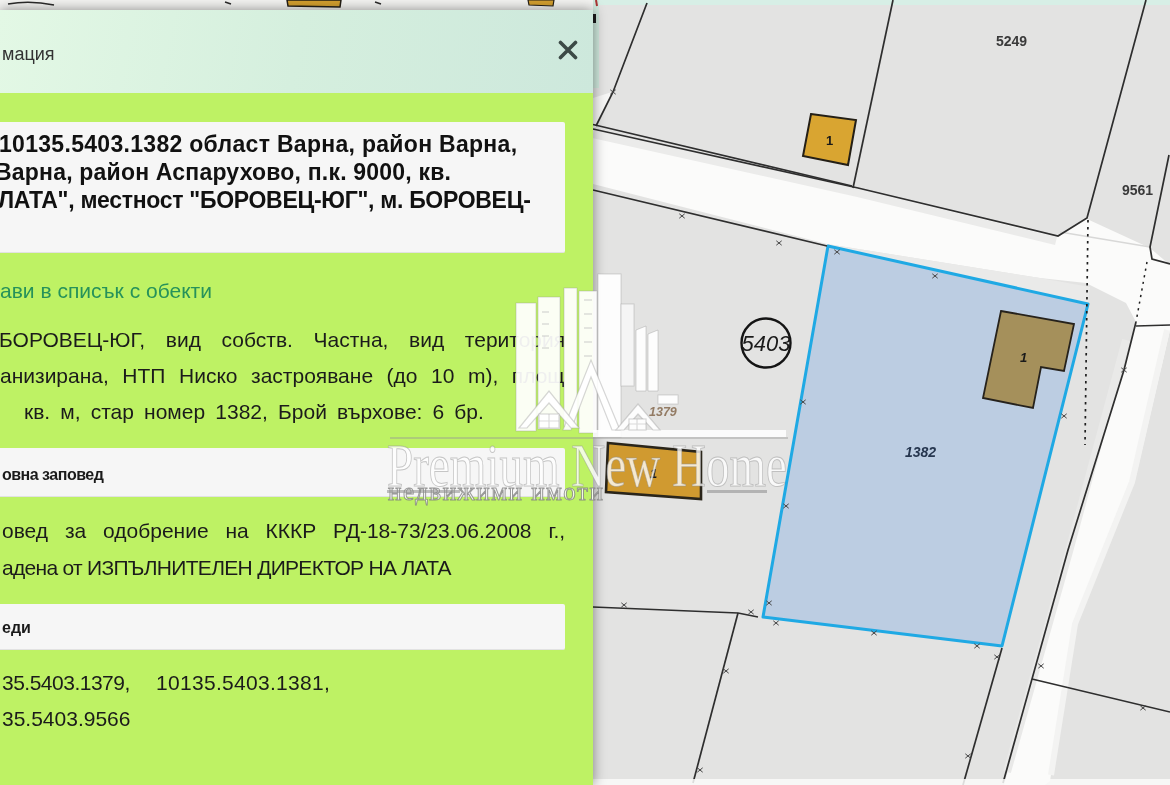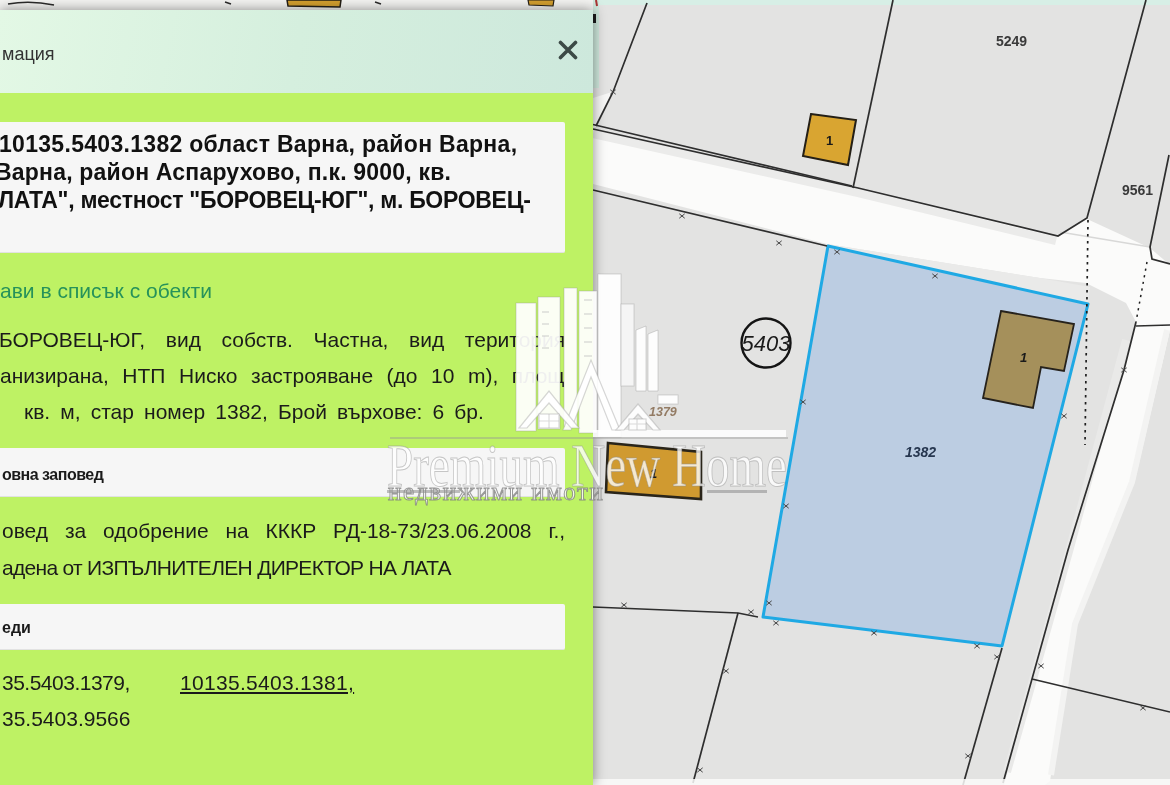--- a/index.html
+++ b/index.html
@@ -133,21 +133,21 @@
   <div class="pt" style="left:0px;top:390px;word-spacing:4.3px;margin-left:24px;">кв. м, стар номер 1382, Брой върхове: 6 бр.</div>
 
   <div class="box" style="top:438px;height:48px;"></div>
   <div class="ht" style="left:2px;top:456px;letter-spacing:-0.5px;">овна заповед</div>
   <div class="pt" style="left:2px;top:509px;word-spacing:11px;">овед за одобрение на КККР РД-18-73/23.06.2008 г.,</div>
   <div class="pt" style="left:2px;top:546px;letter-spacing:-0.7px;">адена от ИЗПЪЛНИТЕЛЕН ДИРЕКТОР НА ЛАТА</div>
 
   <div class="box" style="top:594px;height:45px;"></div>
   <div class="ht" style="left:2px;top:609px;">еди</div>
   <div class="pt" style="left:2px;top:661px;letter-spacing:-0.5px;">35.5403.1379,</div>
-  <div class="pt" style="left:180px;top:661px;letter-spacing:0.3px;text-decoration:underline;">10135.5403.1381,</div>
+  <div class="pt" style="left:156px;top:661px;letter-spacing:0.3px;">10135.5403.1381,</div>
   <div class="pt" style="left:2px;top:697px;">35.5403.9566</div>
 </div>
 
 <div id="wm">
   <svg width="1170" height="785" viewBox="0 0 1170 785" style="position:absolute;left:0;top:0;">
     <g fill="rgba(255,255,255,0.93)" stroke="rgba(150,150,150,0.38)" stroke-width="1">
       <rect x="516" y="303" width="20" height="128"></rect>
       <rect x="538" y="297" width="22" height="132"></rect>
       <rect x="564" y="288" width="13" height="138"></rect>
       <rect x="579" y="291" width="18" height="142"></rect>

